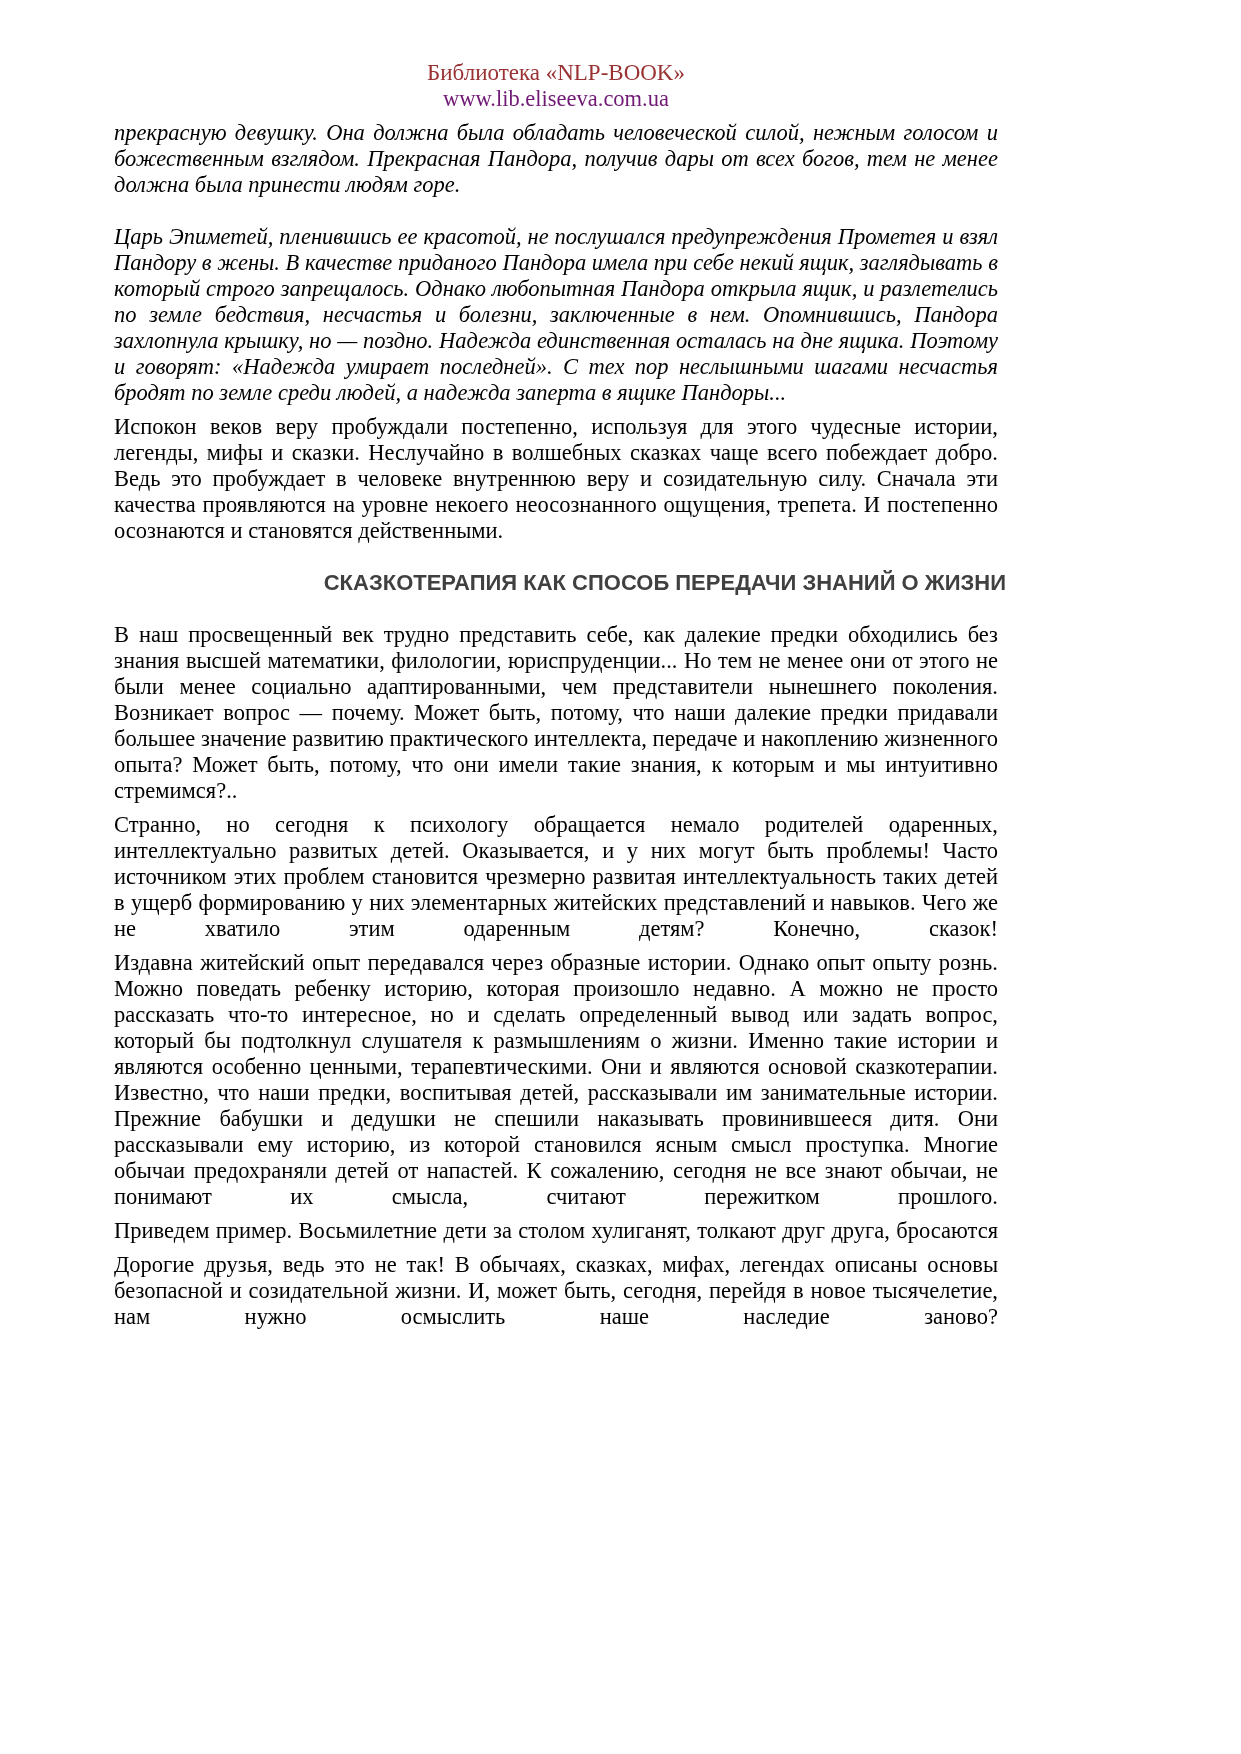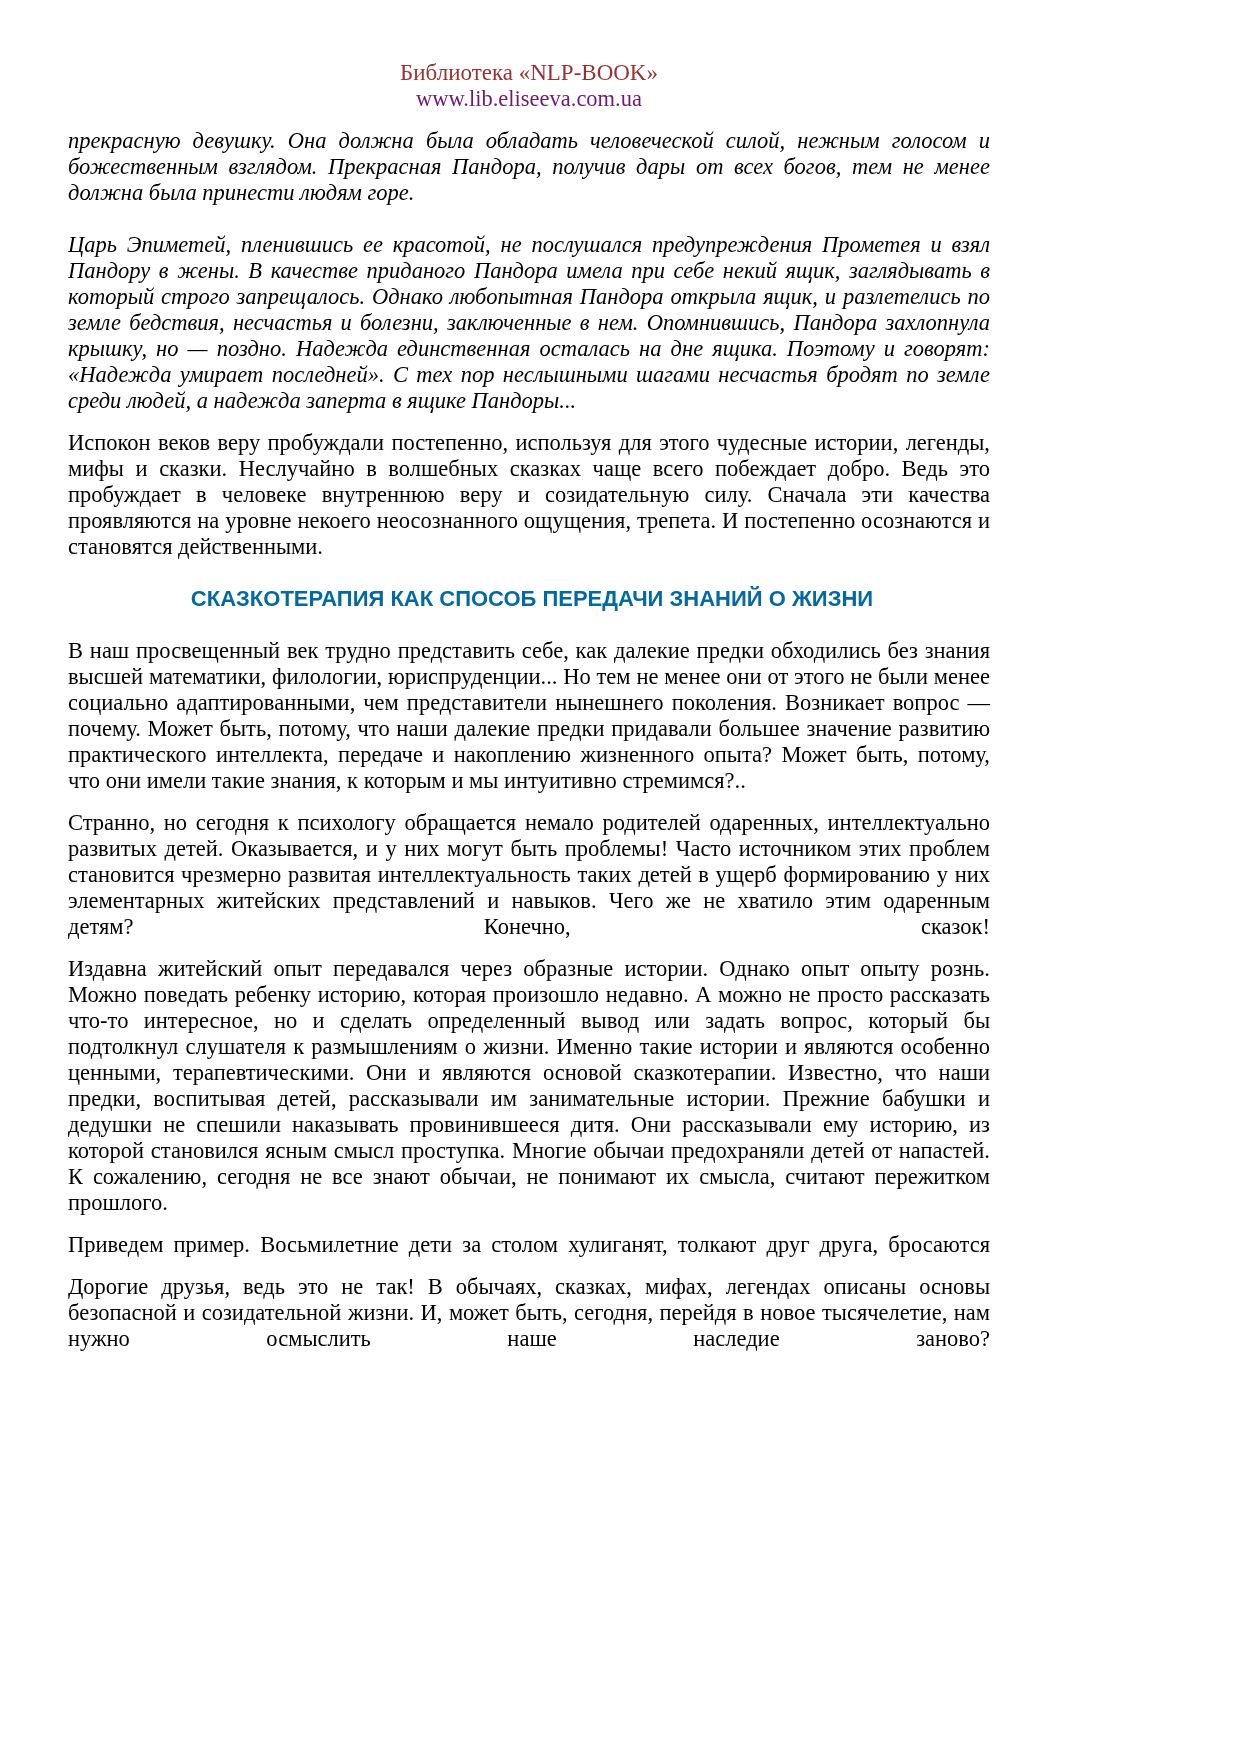--- a/index.html
+++ b/index.html
@@ -6,60 +6,60 @@
     margin: 0;
     padding: 0;
     background: #ffffff;
   }
   .page {
     position: relative;
     width: 1241px;
     height: 1754px;
     box-sizing: border-box;
     background: #ffffff;
-    padding: 60px 235px 0 52px;
+    padding: 60px 235px 0 106px;
     font-family: "Liberation Serif", "DejaVu Serif", serif;
     font-size: 22.5px;
     line-height: 26px;
     color: #000000;
   }
   .doc-header {
     text-align: center;
   }
   .lib-title {
     color: #993333;
     font-size: 23px;
   }
   .lib-url a {
     color: #701a75;
     font-size: 22.5px;
     text-decoration: none;
     cursor: pointer;
   }
   p.para {
-    margin: 16px;
+    margin: 8px;
     text-align: justify;
   }
   p.para.flush {
     text-align-last: justify;
   }
   p.italic {
     font-style: italic;
   }
   .mt {
     margin-top: 26px !important;
   }
   h2.section-heading {
     margin: 26px 0 26px 6px;
     font-family: "Liberation Sans", "DejaVu Sans", sans-serif;
     font-weight: bold;
     font-size: 22px;
     line-height: 26px;
-    color: #0369a1;
-    text-align: center;
+    color: #404040;
+    text-align: right;
   }
 </style>
 </head>
 <body>
 
 <div class="page">
 
   <header class="doc-header">
     <div class="lib-title">Библиотека «NLP-BOOK»</div>
     <div class="lib-url">

